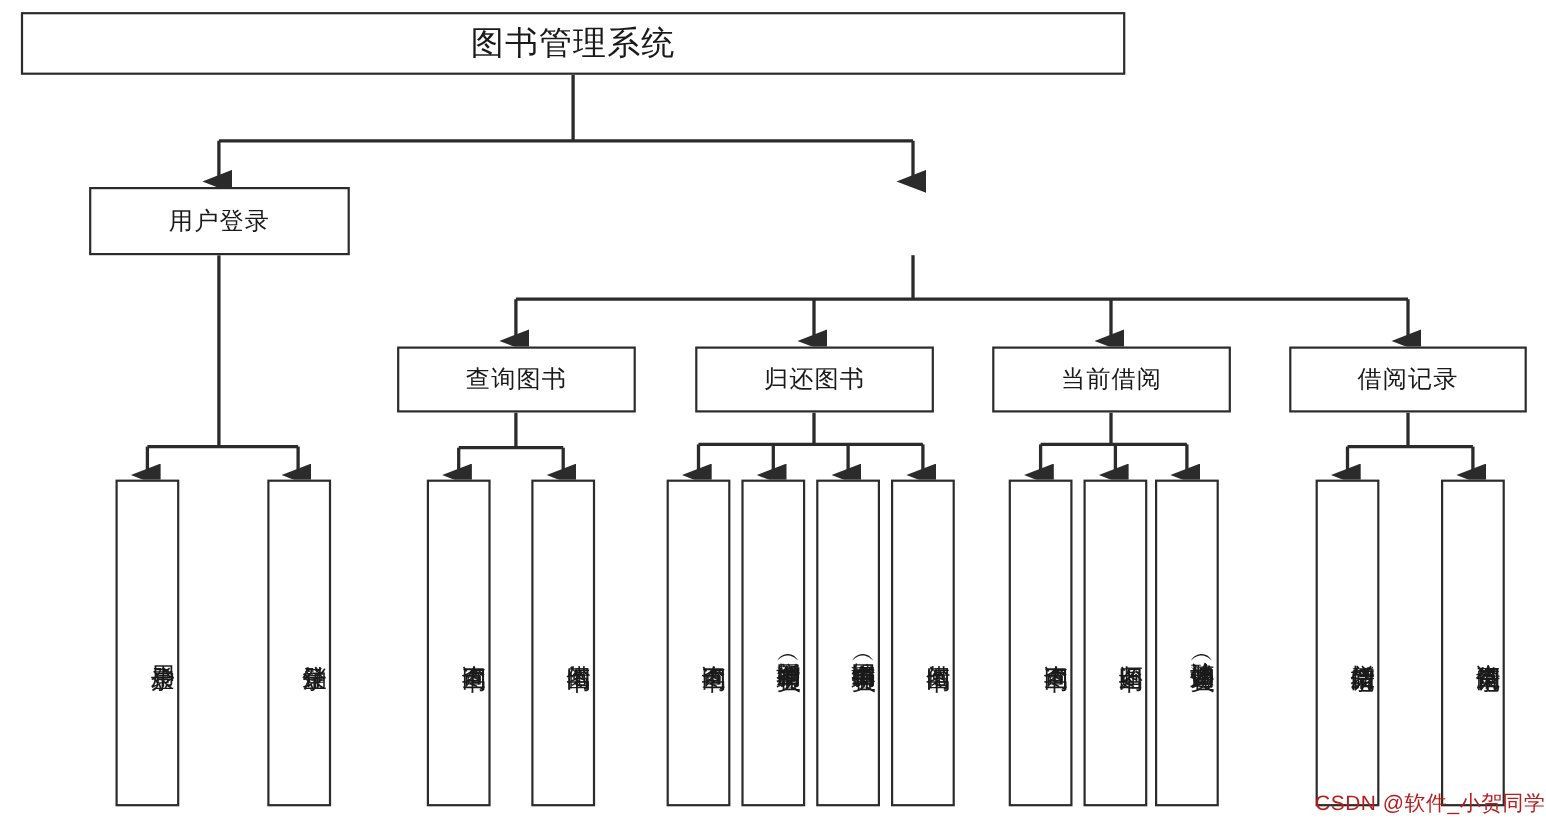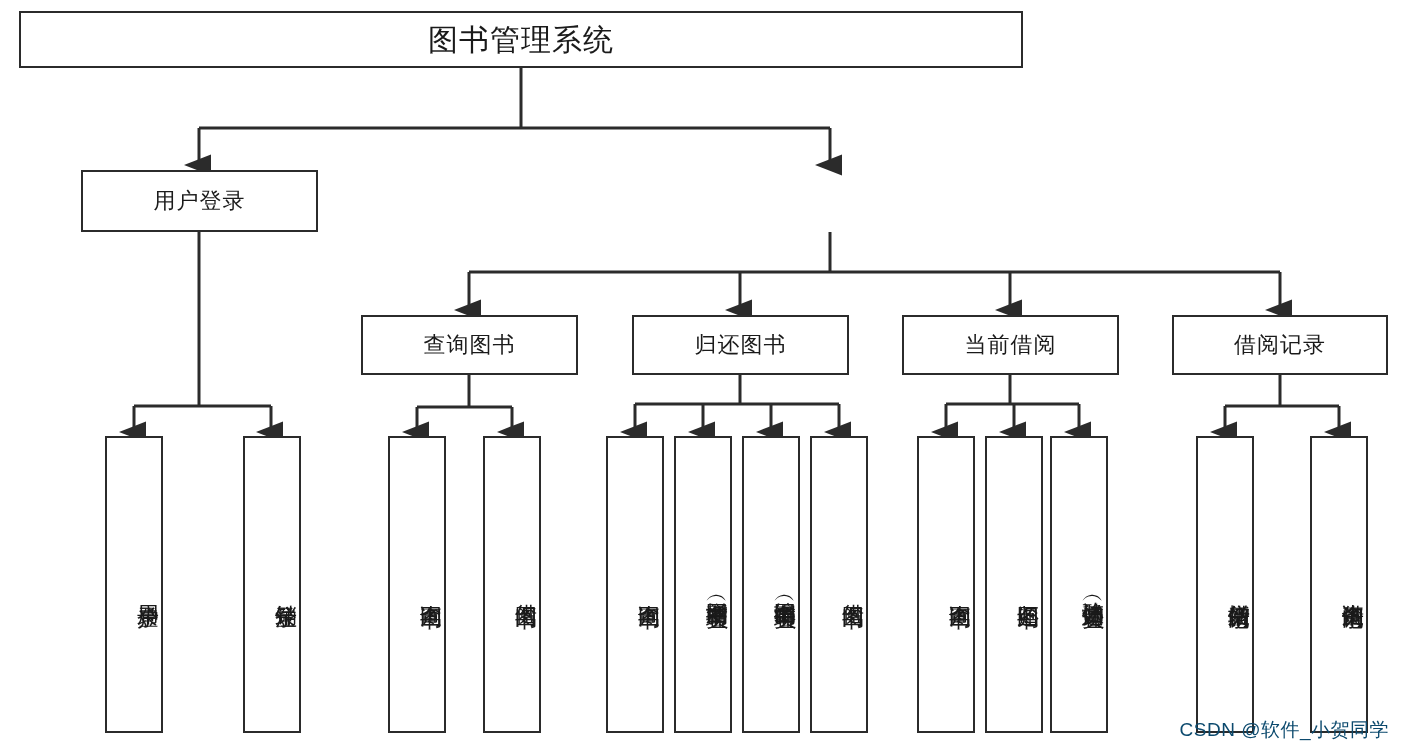--- a/index.html
+++ b/index.html
@@ -55,24 +55,24 @@
   .node-v .vlabel {
     writing-mode: vertical-rl;
     text-orientation: upright;
     display: block;
   }
   #root-node {
     font-size: 30px;
   }
   #watermark {
     position: absolute;
-    right: 16px;
+    right: 0;
     bottom: 4px;
     font-size: 19px;
-    color: #0c4a6e;
+    color: #b91c1c;
     white-space: nowrap;
     z-index: 3;
     letter-spacing: 0.5px;
   }
 </style>
 </head>
 <body>
 
 <div id="diagram-root">
 

